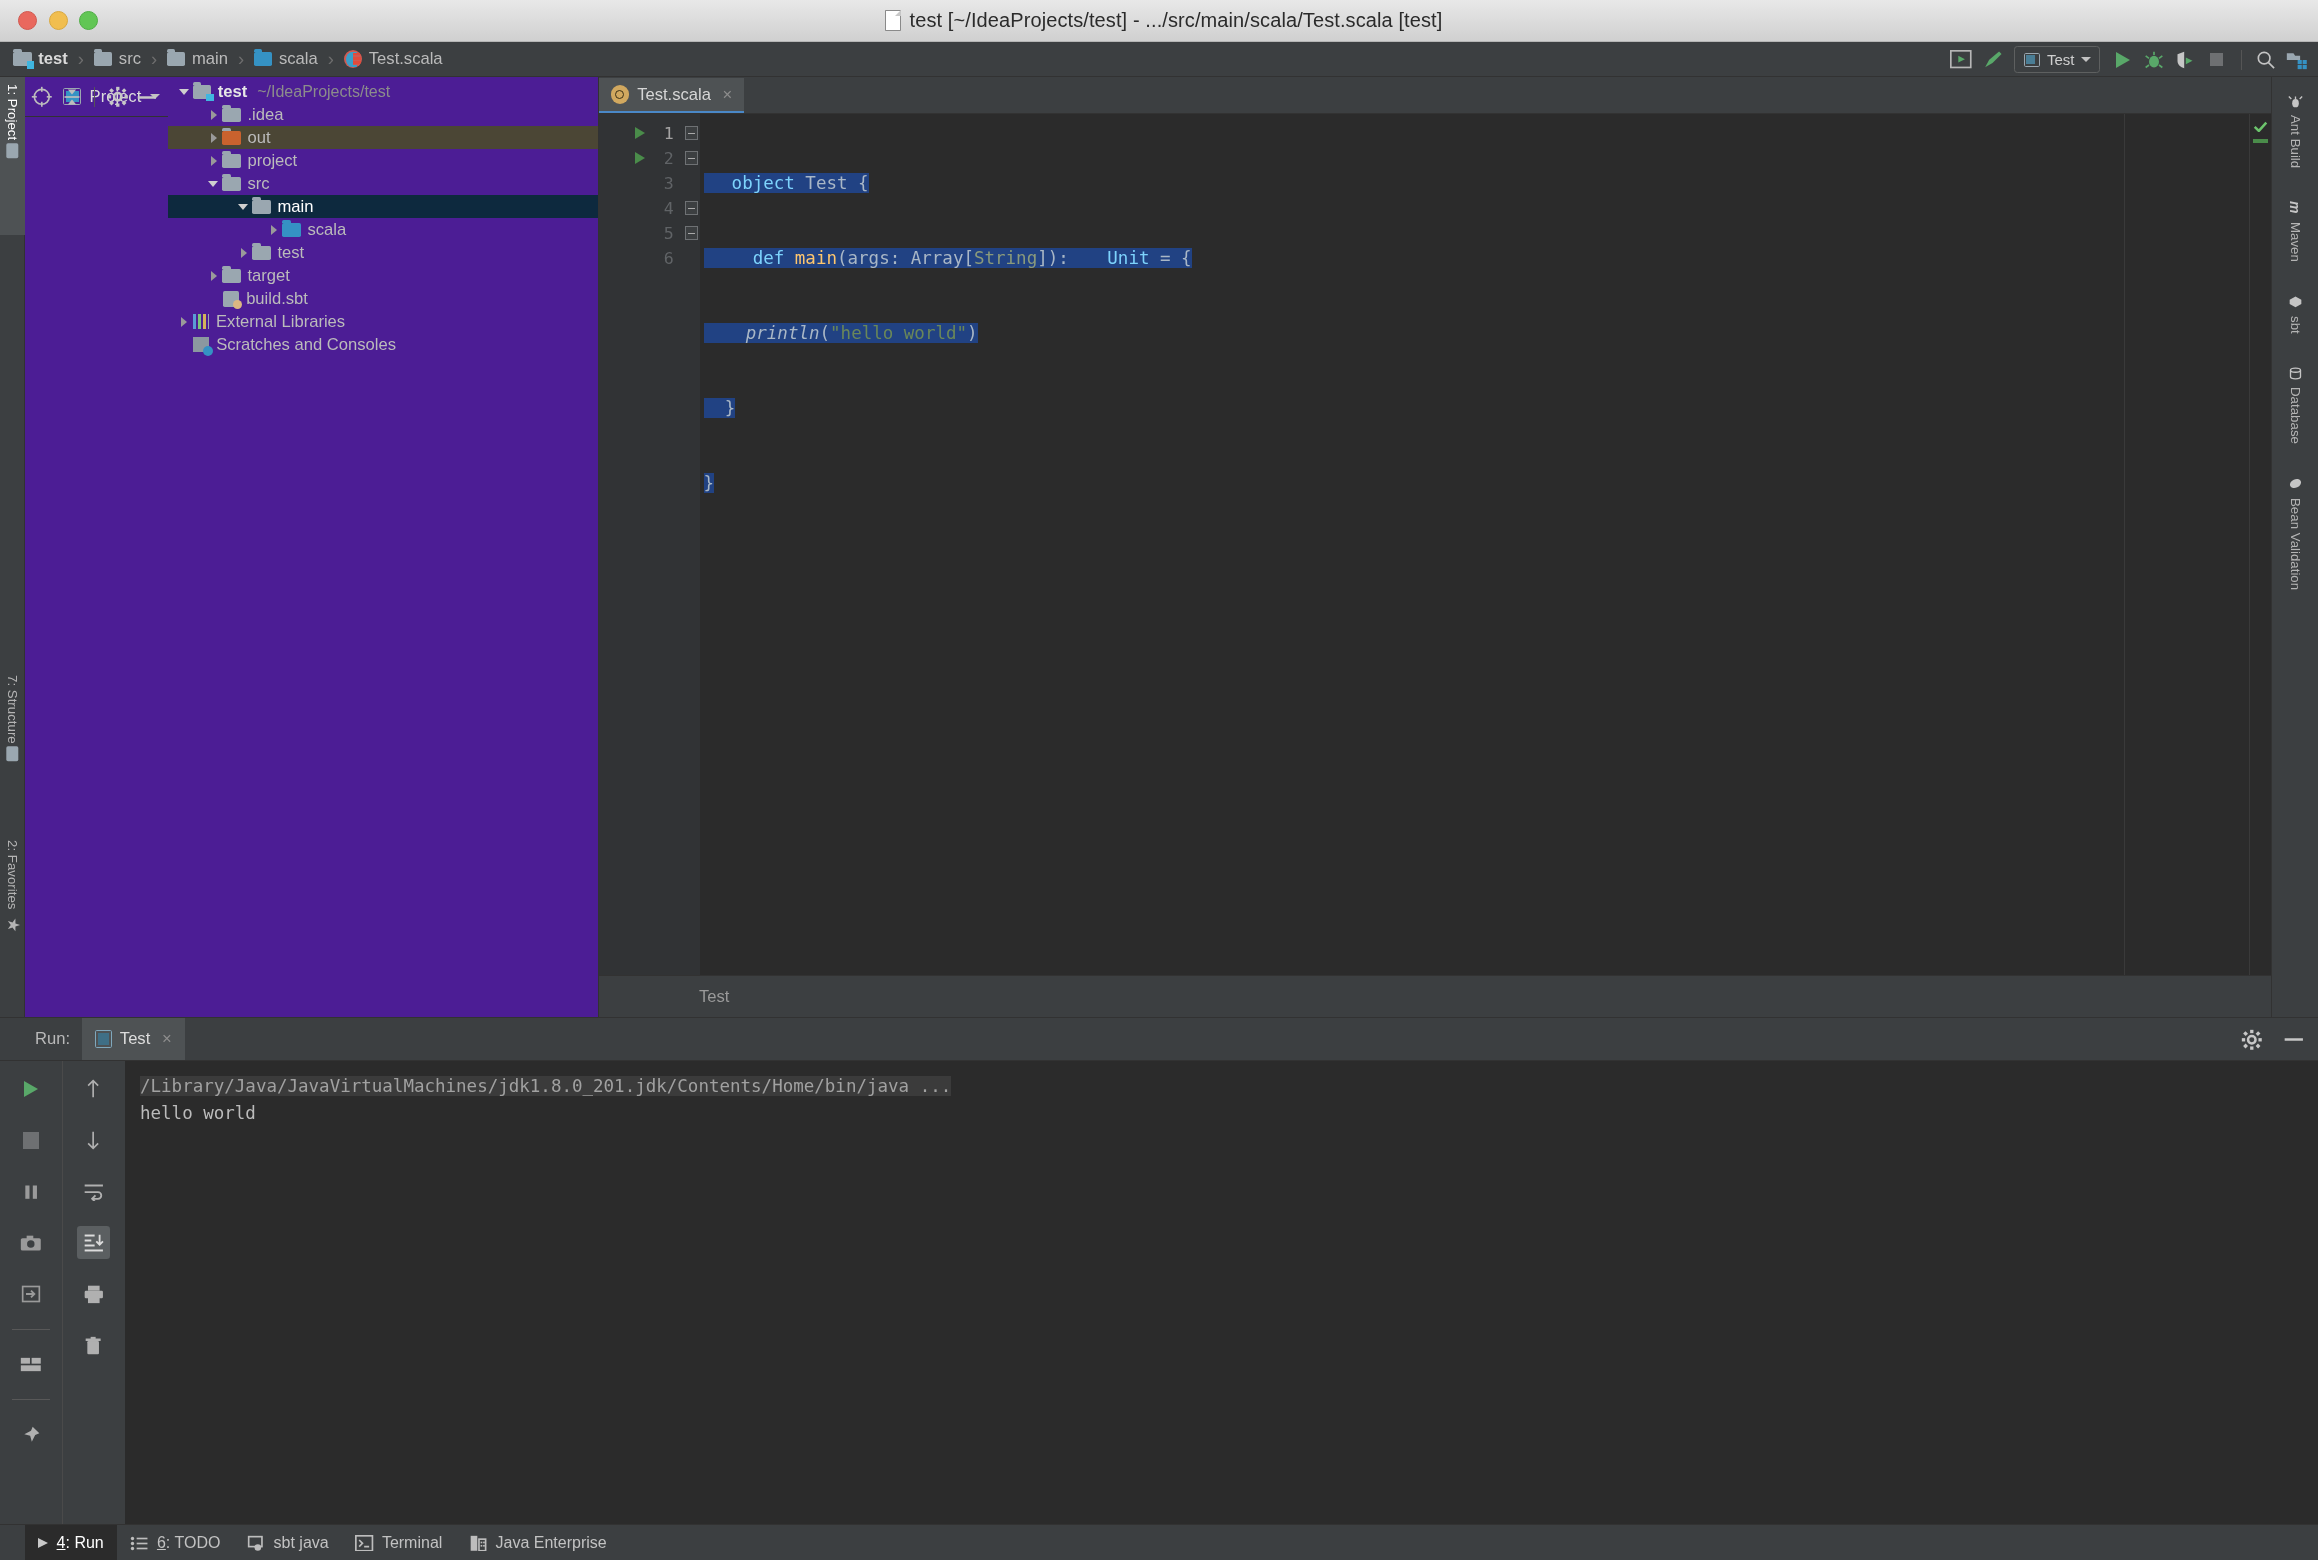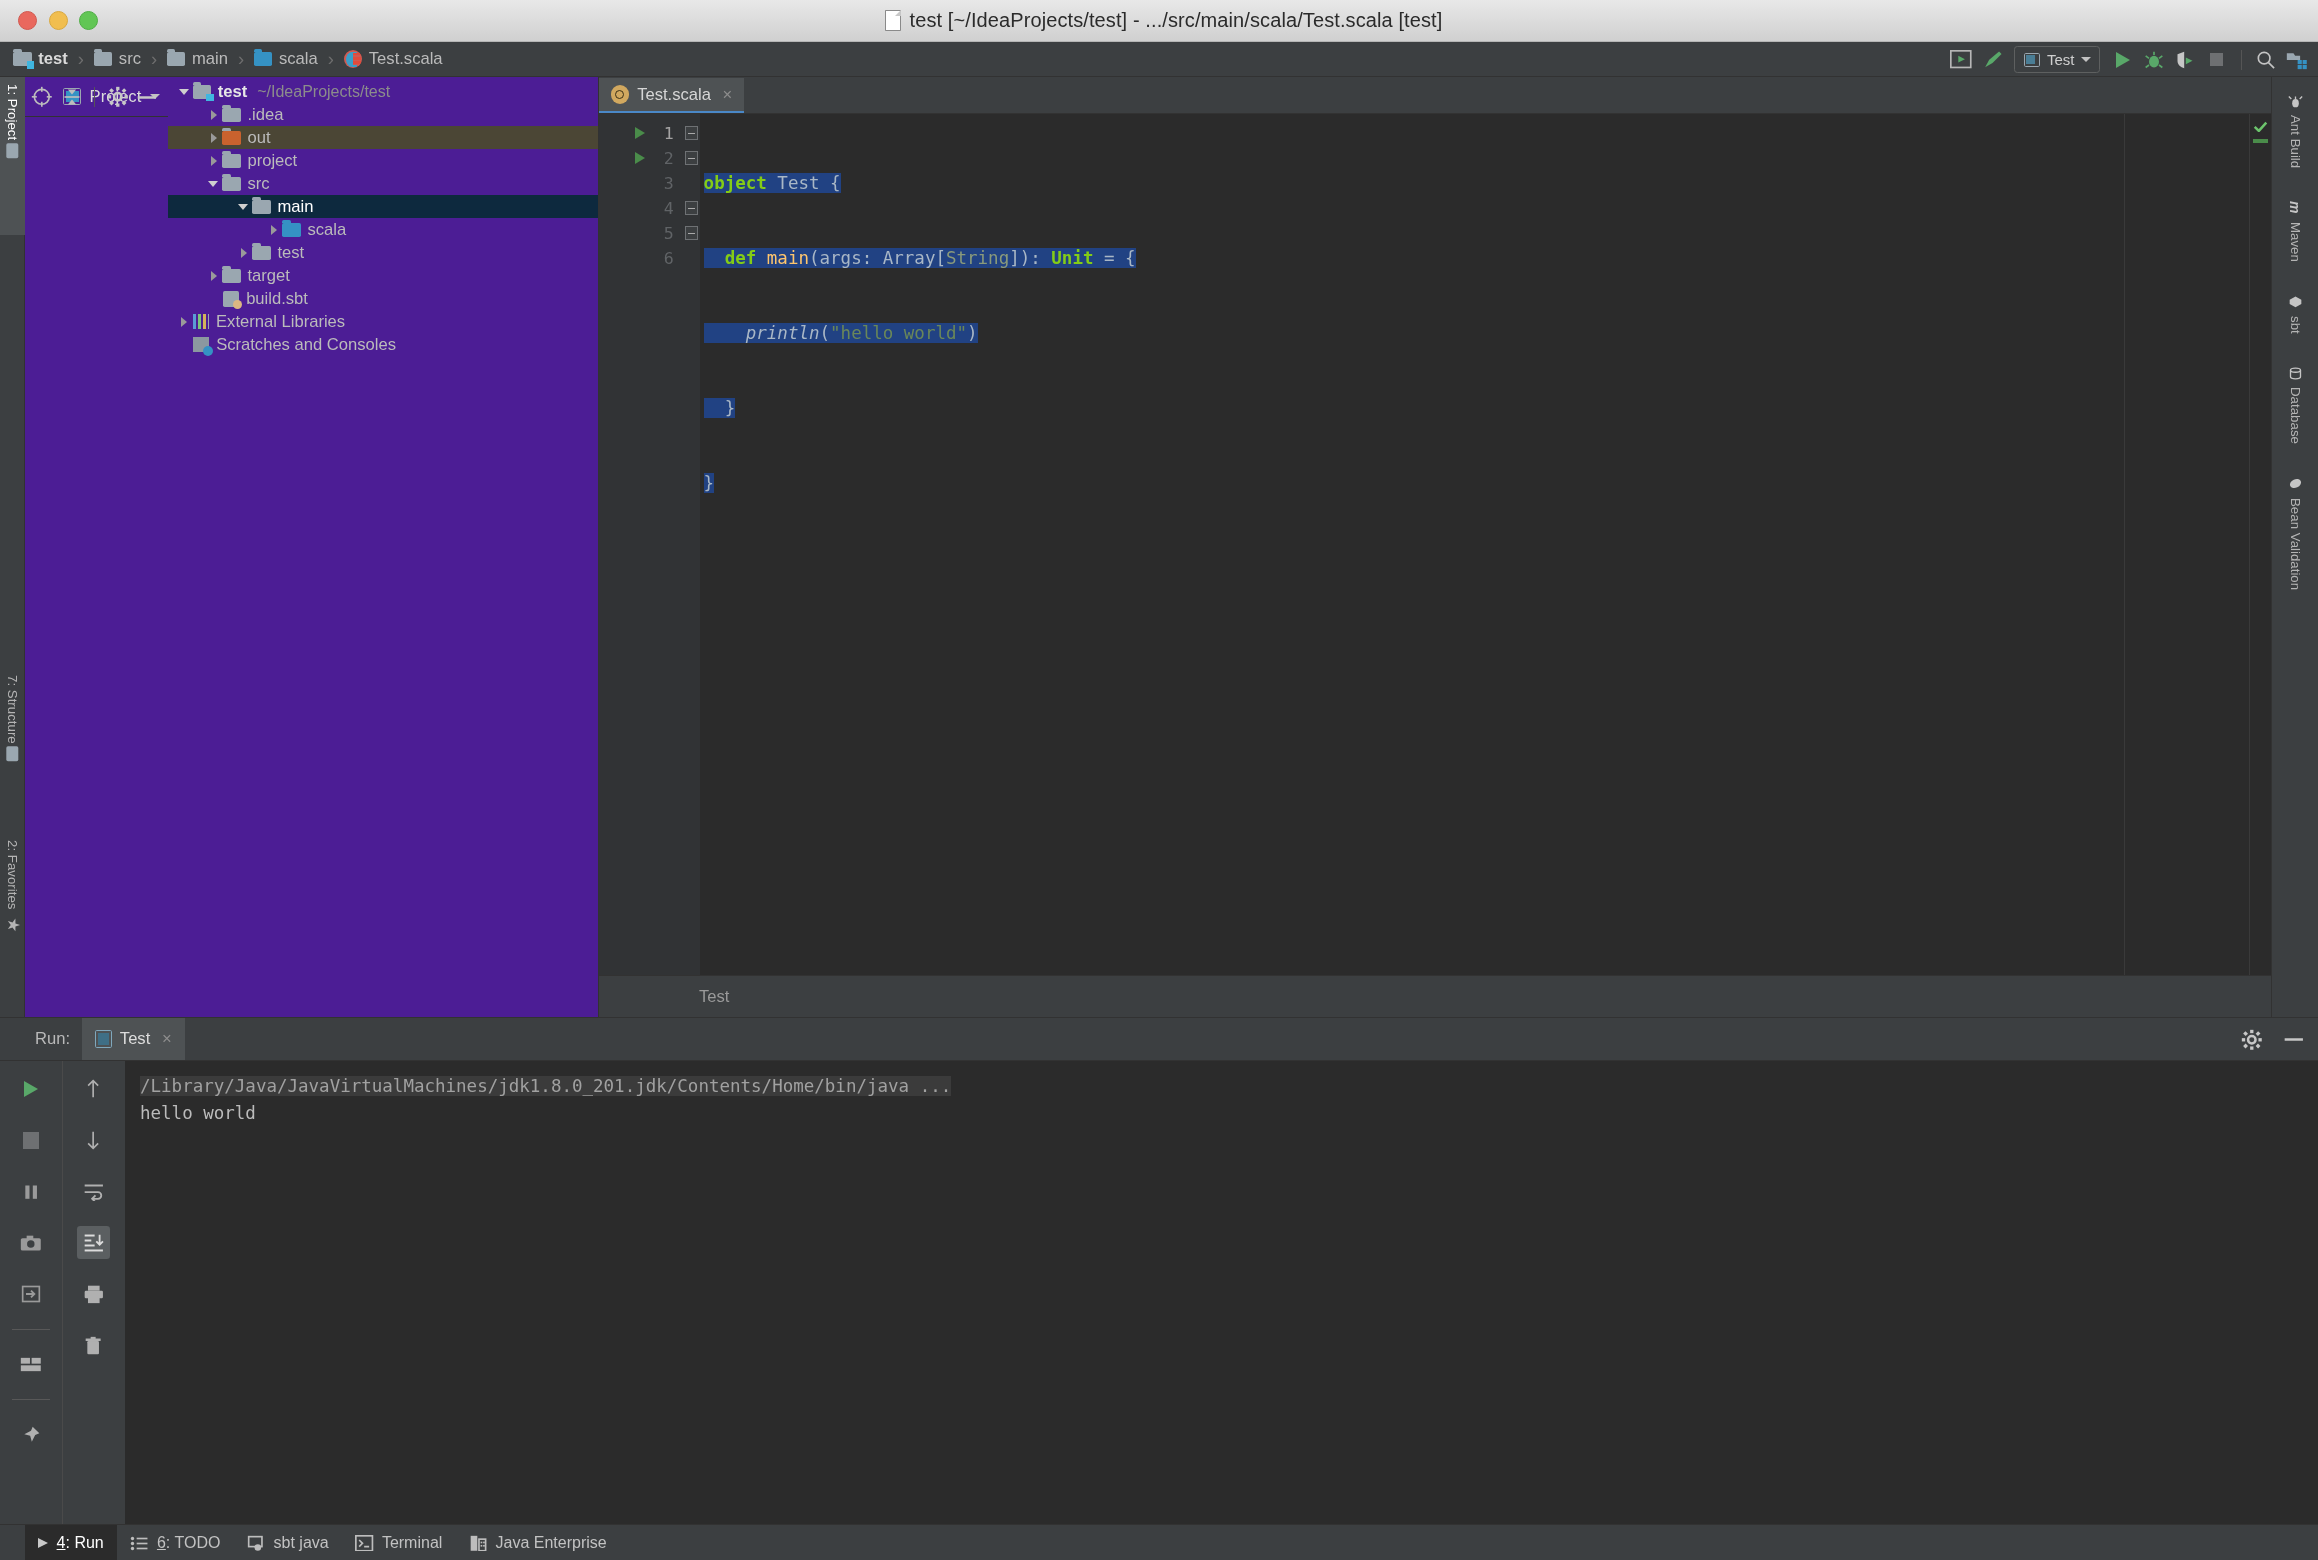--- a/index.html
+++ b/index.html
@@ -126,21 +126,21 @@
   .runmark{ width:0;height:0;border-left:10.8px solid #4a8c4a;border-top:6.7px solid transparent;border-bottom:6.7px solid transparent;}
   .foldcol{ width:18.3px; background:#313335; flex:0 0 18.3px; position:relative; padding-top:6.7px;}
   .foldline{ height:25px; position:relative;}
   .foldbox{ position:absolute;left:2.5px;top:5.8px;width:13.3px;height:13.3px;border:0.8px solid #6e7174;
      background:#3c3f41;}
   .foldbox:after{content:"";position:absolute;left:2.5px;top:5.8px;width:6.7px;height:0.8px;background:#aaa;}
   .code{ flex:1; padding:6.7px 0 0 3.3px; font-family:"DejaVu Sans Mono",monospace; font-size:17.5px;
      line-height:25px; white-space:pre; position:relative; min-width:0;}
   .cl{ height:25px; }
   .sel-bg{ background:#214283; }
-  .kw{color:#84cc16;font-weight:bold;}
+  .kw{color:#7dd3fc;font-weight:normal;padding-left:28px;}
   .fn{color:#ffc66d;}
   .ty{color:#8a9a7b;}
   .str{color:#6a8759;}
   .pl{color:#a9b7c6;}
   .it{font-style:italic;color:#a9b7c6;margin-top:42px;}
   .rightgutter{ width:21.6px; flex:0 0 21.6px; background:#2b2b2b; border-left:0.8px solid #3a3a3a;
      position:relative;}
   .okcheck{ position:absolute; top:6.7px; left:2.5px; width:15px; height:11.6px;}
   .greenbar{ position:absolute; top:25px; left:2.5px; width:15px; height:4.2px; background:#4a8c4a;}
   .editorright{ width:125px; flex:0 0 125px; background:#2b2b2b; border-left:0.8px solid #3a3a3a;}

